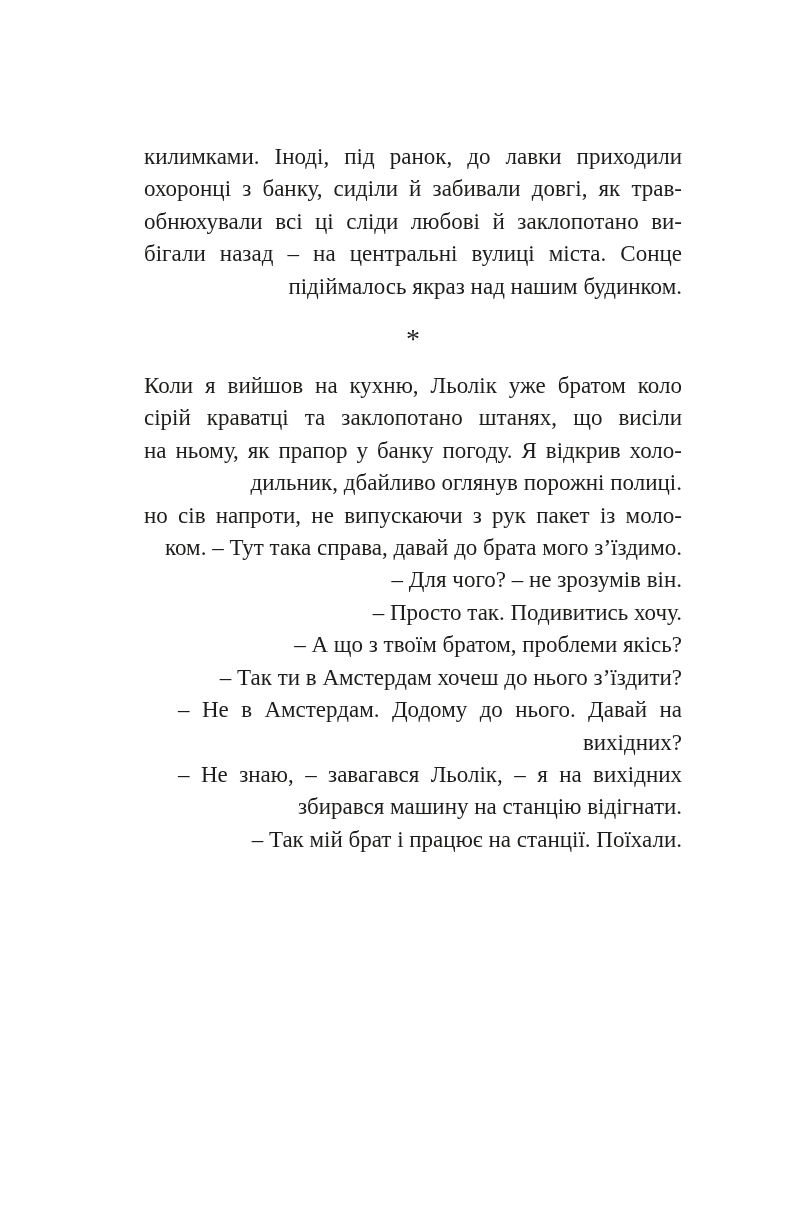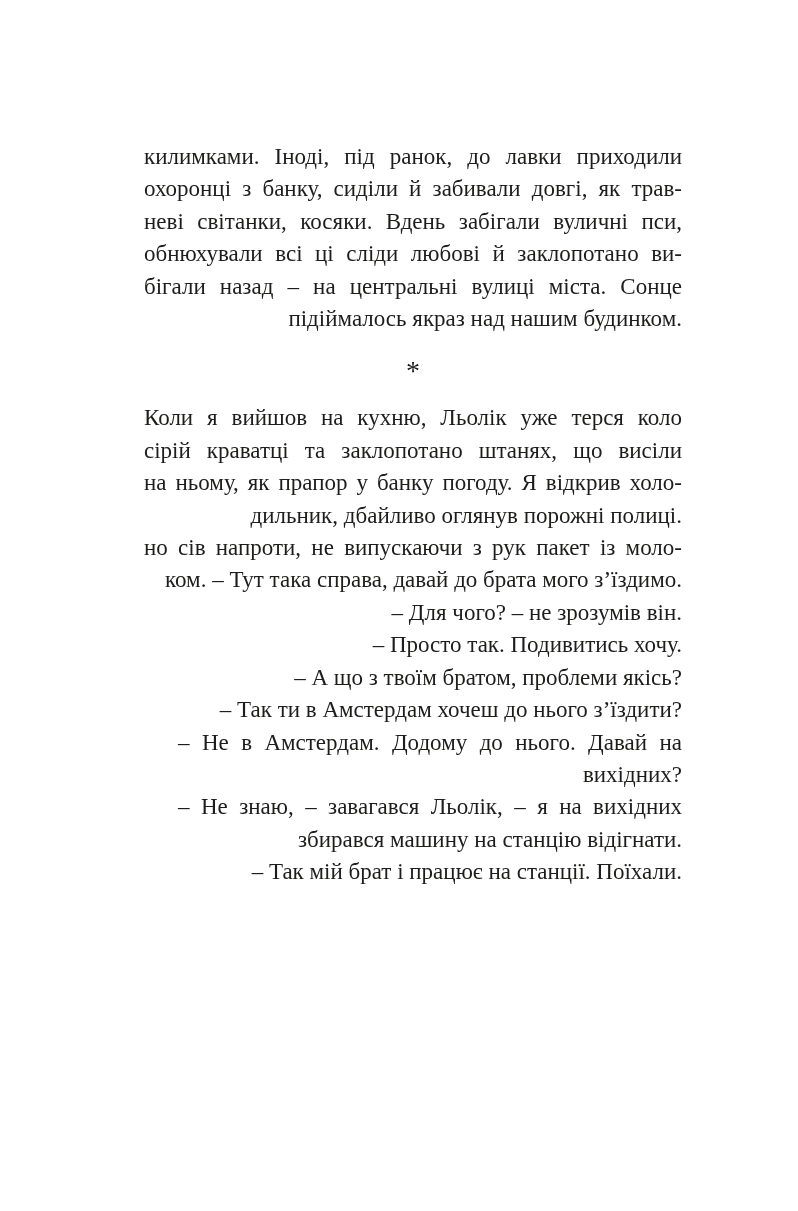--- a/index.html
+++ b/index.html
@@ -53,28 +53,27 @@
   }
 </style>
 </head>
 <body>
 
 <div class="page">
   <div class="page-text">
       <div class="para">
         <div class="line j">килимками. Іноді, під ранок, до лавки приходили</div>
         <div class="line j">охоронці з банку, сиділи й забивали довгі, як трав-</div>
-        <div class="line j">неві світанки, косяки. Вдень забігали вуличні пси,</div>
         <div class="line j">обнюхували всі ці сліди любові й заклопотано ви-</div>
         <div class="line j">бігали назад – на центральні вулиці міста. Сонце</div>
         <div class="line">підіймалось якраз над нашим будинком.</div>
       </div>
       <div class="separator">*</div>
       <div class="para">
-        <div class="line j">Коли я вийшов на кухню, Льолік уже терся коло</div>
+        <div class="line j">Коли я вийшов на кухню, Льолік уже братом коло</div>
         <div class="line j">сірій краватці та заклопотано штанях, що висіли</div>
         <div class="line j">на ньому, як прапор у банку погоду. Я відкрив холо-</div>
         <div class="line">дильник, дбайливо оглянув порожні полиці.</div>
       </div>
       <div class="para">
         <div class="line j">но сів напроти, не випускаючи з рук пакет із моло-</div>
         <div class="line">ком. – Тут така справа, давай до брата мого з’їздимо.</div>
       </div>
       <div class="para">
         <div class="line ind">– Для чого? – не зрозумів він.</div>

